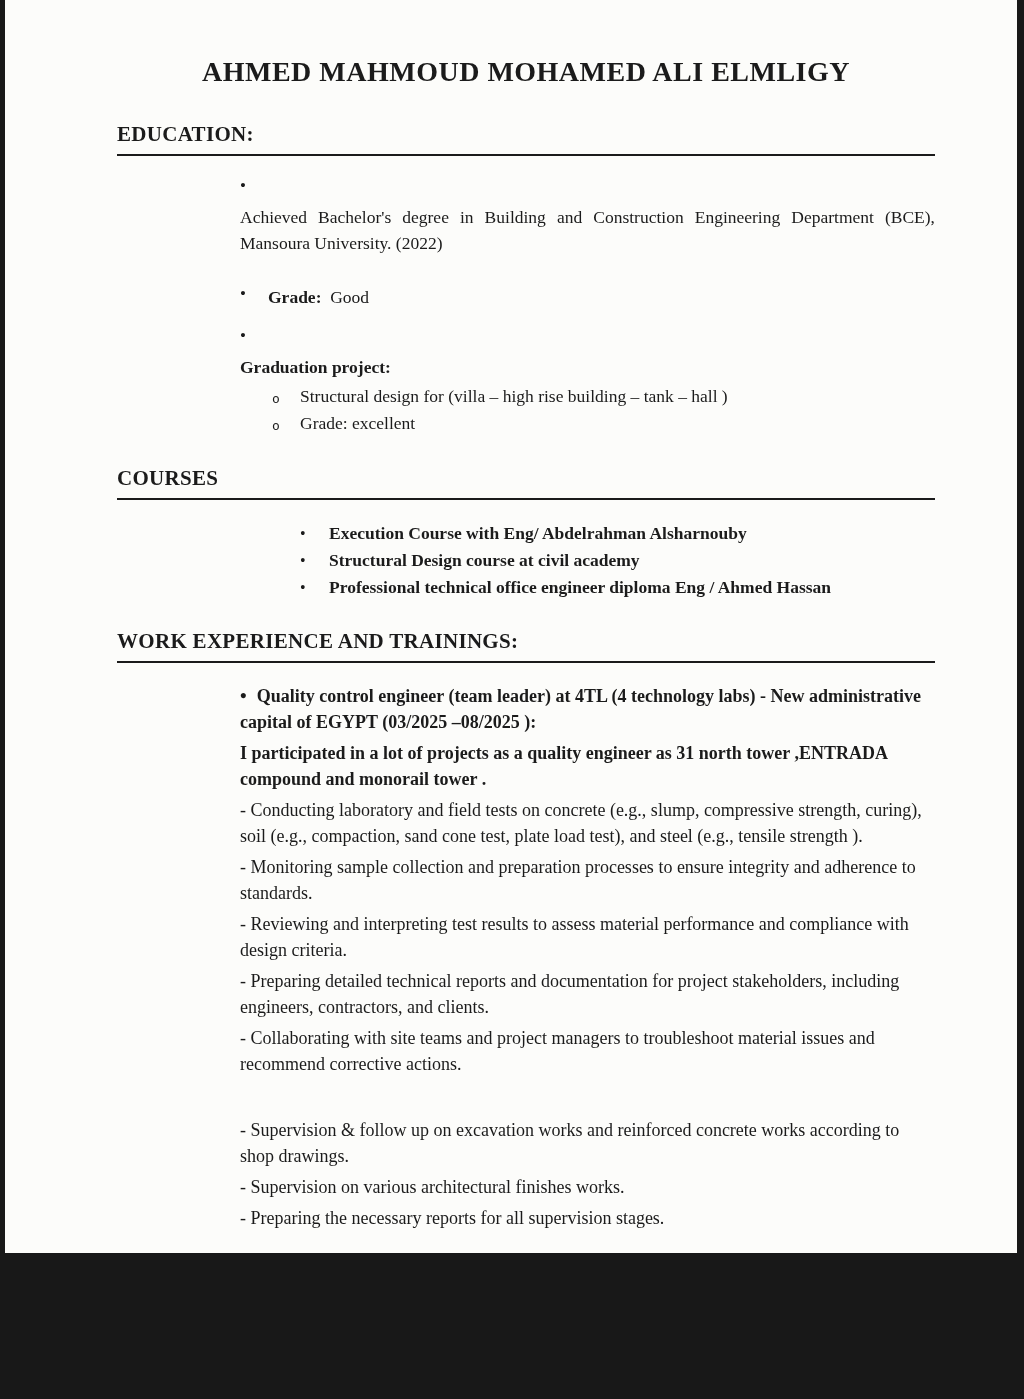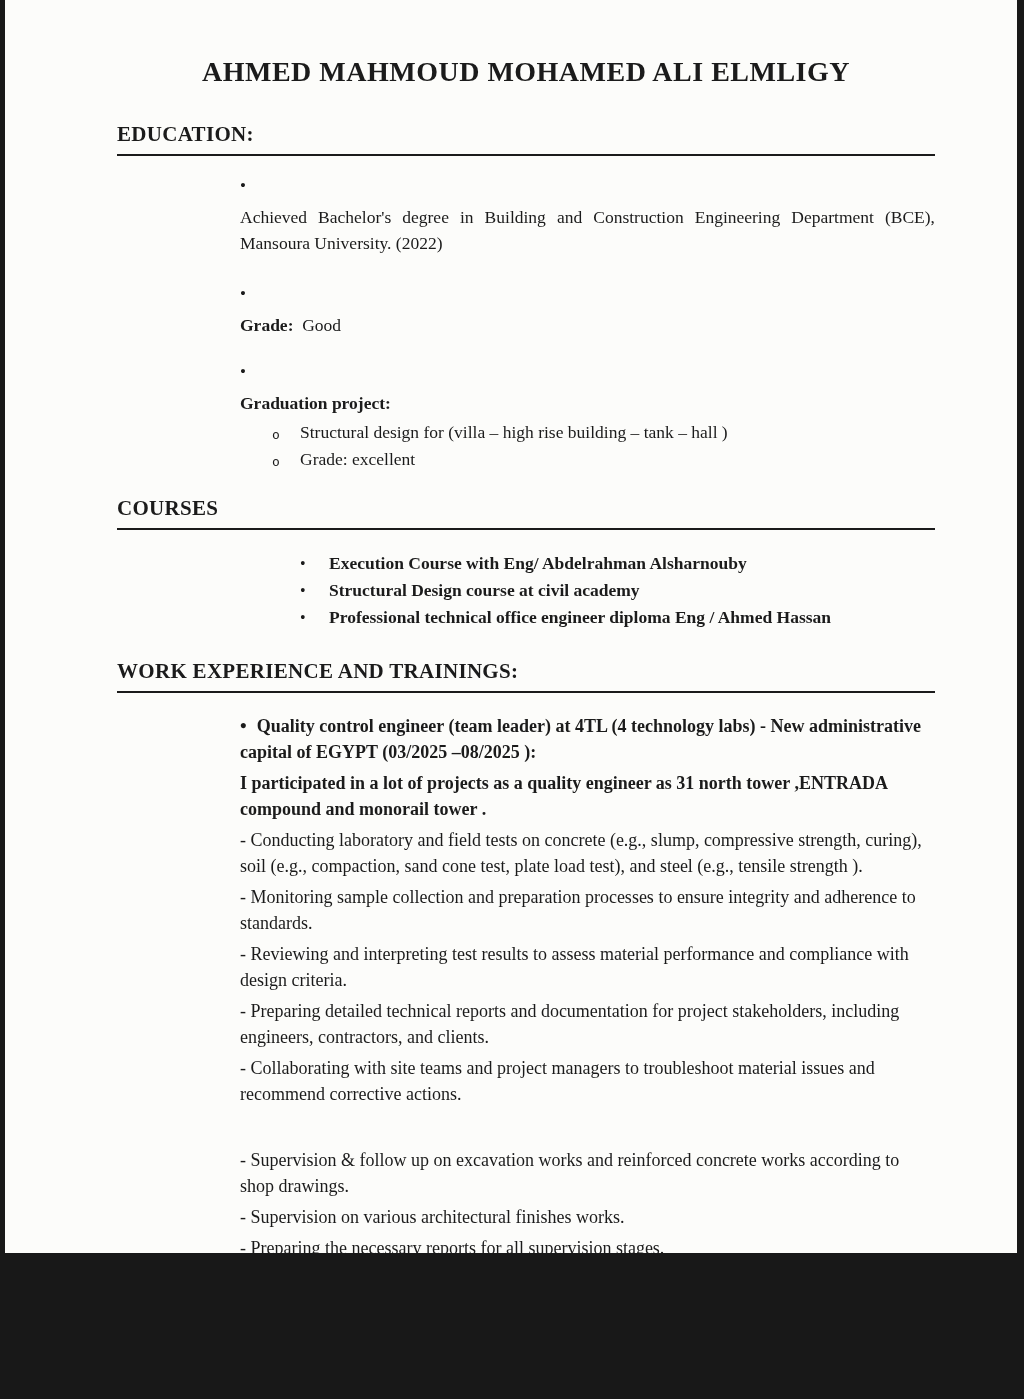--- a/index.html
+++ b/index.html
@@ -98,21 +98,21 @@
   <div class="section">
     <div class="section-heading">EDUCATION:</div>
 
     <div class="edu-list">
 
       <div class="edu-item gap-lg" style="margin-bottom:28px;">
         <span class="bullet"></span>
         <div class="edu-text justify">Achieved Bachelor's degree in Building and Construction Engineering Department (BCE), Mansoura University.  (2022)</div>
       </div>
 
-      <div class="edu-item" style="margin-bottom:24px;flex-direction:column;">
+      <div class="edu-item" style="margin-bottom:16px;">
         <span class="bullet"></span>
         <div class="edu-text">
           <span class="label-bold">Grade:</span>&nbsp;&nbsp;<span>Good</span>
         </div>
       </div>
 
       <div class="edu-item" style="margin-bottom:0;flex-direction:column;">
         <span class="bullet"></span>
         <div class="edu-text">
           <span class="label-bold">Graduation project:</span>
@@ -125,21 +125,21 @@
               <span class="sub-bullet"></span>
               <span class="sub-text">Grade: excellent</span>
             </div>
           </div>
         </div>
       </div>
 
     </div>
   </div>
 
-  <div class="section" style="margin-top:22px;font-family:Liberation Serif, serif;">
+  <div class="section" style="margin-top:28px;font-family:Liberation Serif, serif;">
     <div class="section-heading">COURSES</div>
 
     <div class="course-list">
       <div class="course-item">
         <span class="bullet"></span>
         <span class="course-text">Execution Course with Eng/ Abdelrahman Alsharnouby</span>
       </div>
       <div class="course-item">
         <span class="bullet"></span>
         <span class="course-text">Structural Design course at civil academy</span>

